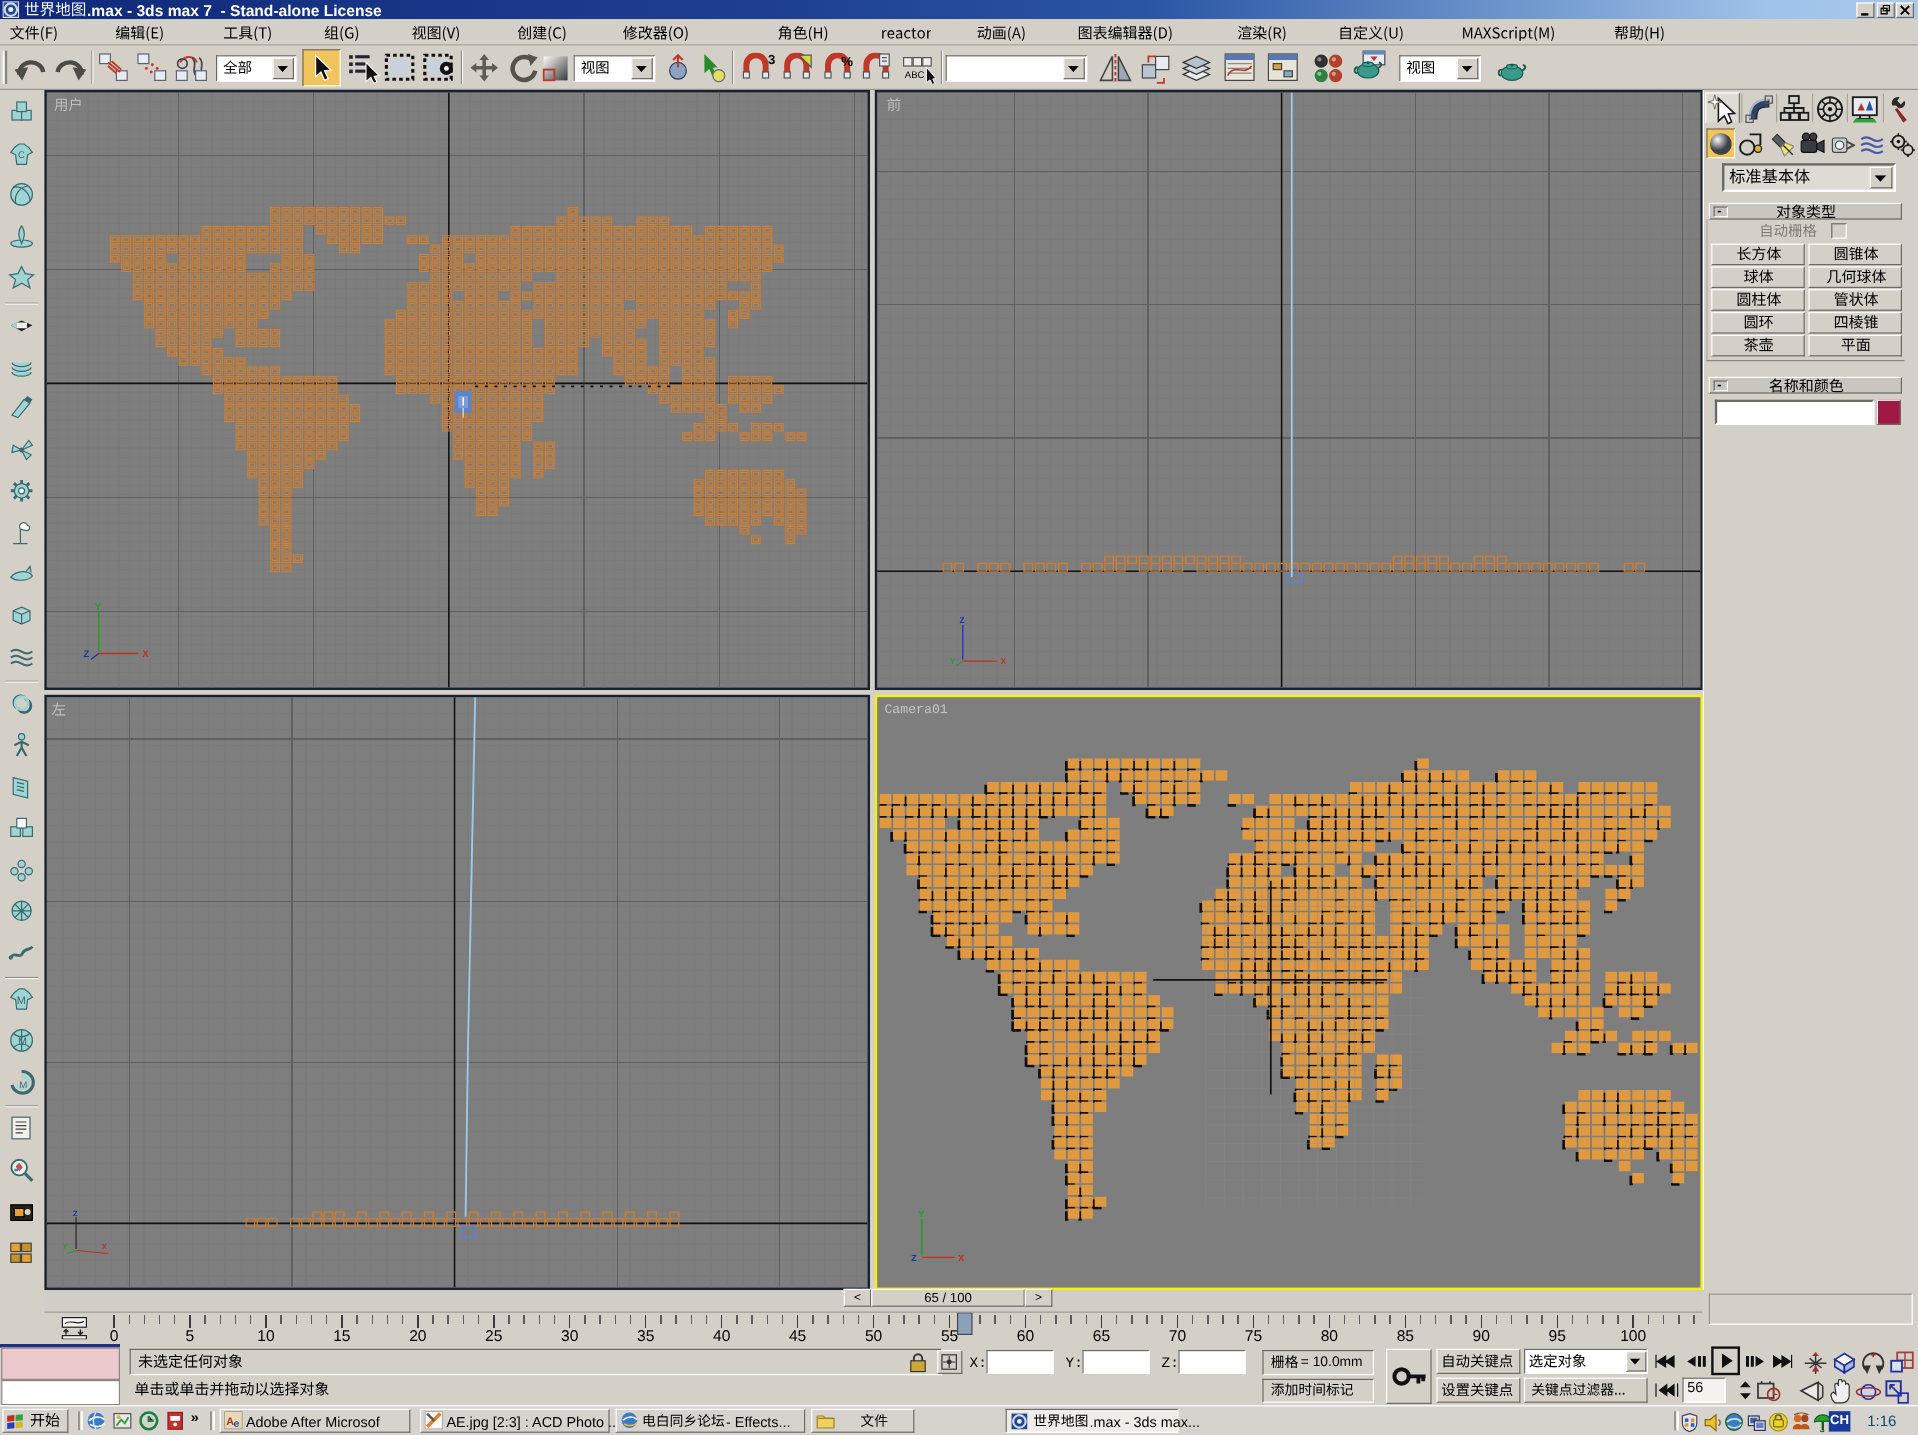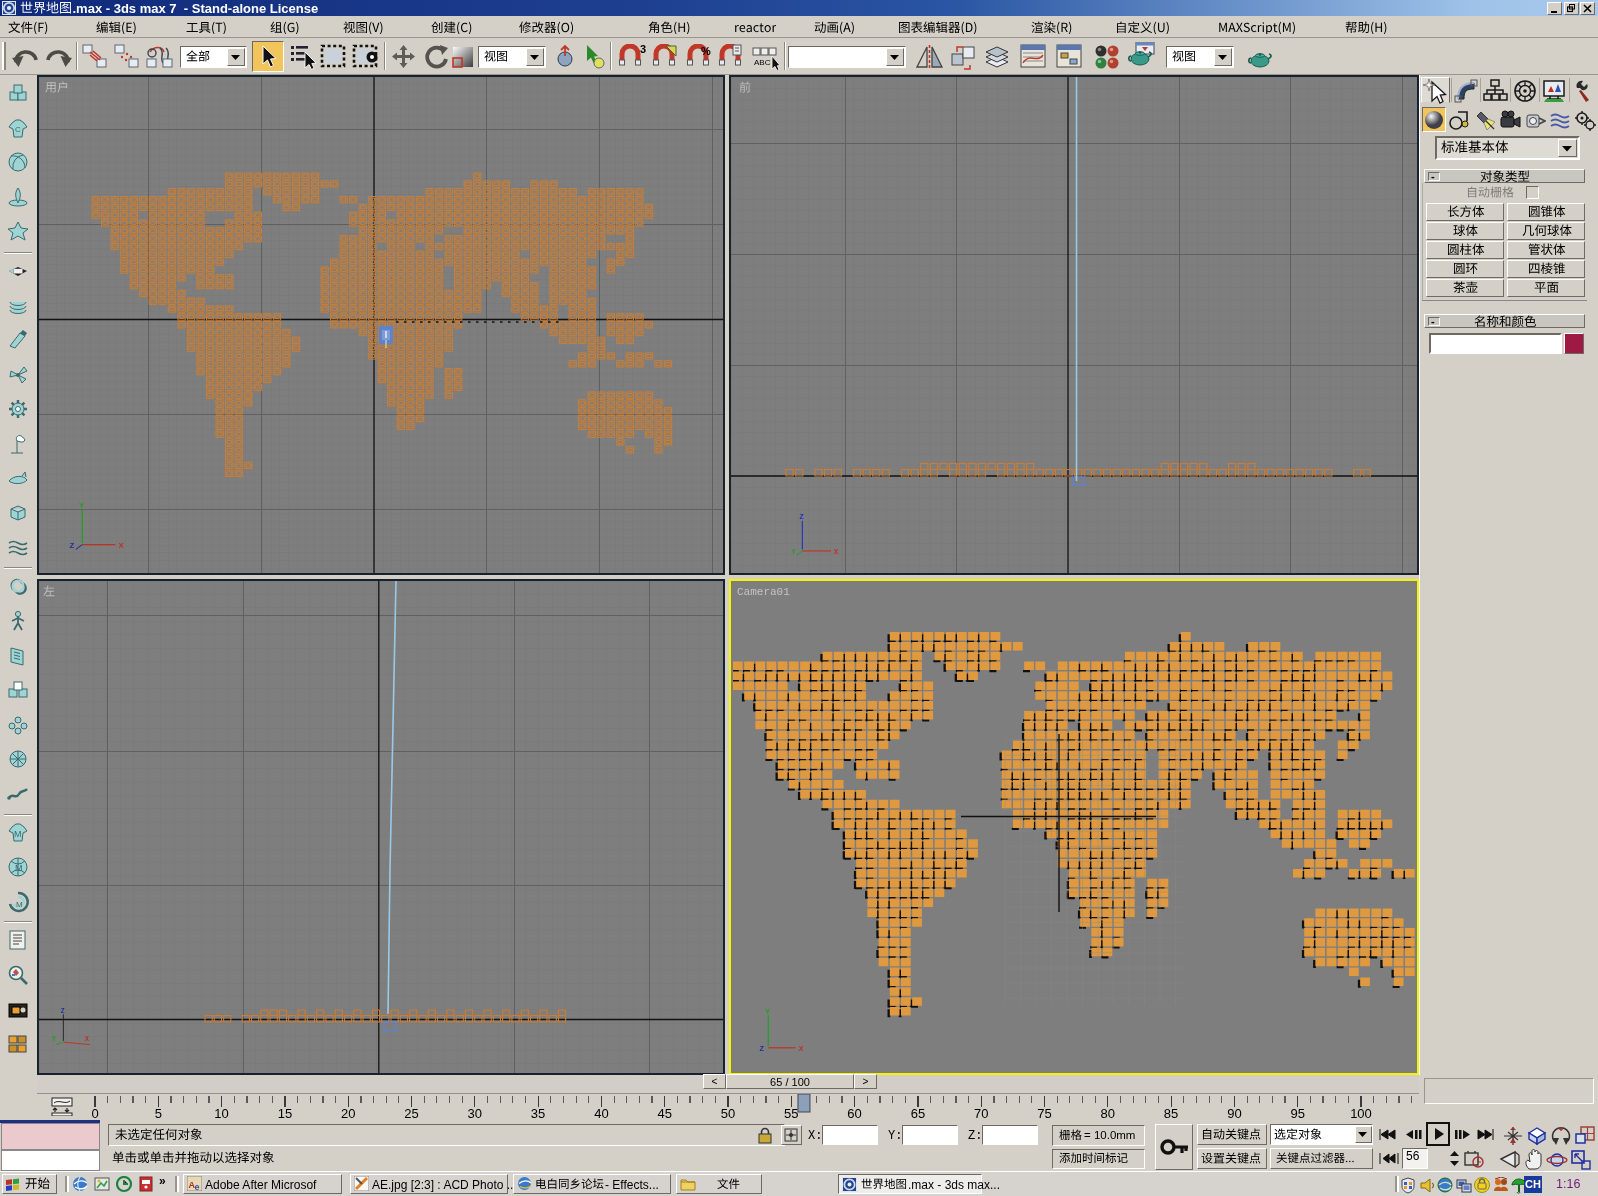--- a/index.html
+++ b/index.html
@@ -1024,21 +1024,21 @@
     <path d="M3 3 H5.5 V12 H3 Z M7 3 H9.5 V12 H7 Z M11 3 L18 7.5 L11 12 Z" fill="#111"></path>
   </svg>
 <div style="position:absolute;left:1475px;top:1124px;width:24px;height:21px;background:#d4d0c8;"></div>
 <svg class="abs" style="left:1475px;top:1127px" width="24" height="15" viewBox="0 0 24 15">
     <path d="M3 3 L10 7.5 L3 12 Z M10 3 L17 7.5 L10 12 Z M18 2 V13" fill="#111" stroke="#111"></path>
   </svg>
 <div style="position:absolute;left:1378px;top:1148px;width:22px;height:21px;background:#d4d0c8;"></div>
 <svg class="abs" style="left:1378px;top:1151px" width="22" height="15" viewBox="0 0 22 15">
     <path d="M2 2 V13 M20 2 V13 M5 7.5 L11 3 V12 Z M11 7.5 L17 3 V12 Z" fill="#111" stroke="#111"></path>
   </svg>
-<div style="position:absolute;left:1402px;top:1148px;width:26px;height:21px;border:1px solid;border-color:#6e6a63 #fff #fff #6e6a63;background:#f4f2ee;font-size:12px;padding-left:3px;color:#000;">56</div>
+<div style="position:absolute;left:1402px;top:1148px;width:36px;height:21px;border:1px solid;border-color:#6e6a63 #fff #fff #6e6a63;background:#f4f2ee;font-size:12px;padding-left:3px;color:#000;">56</div>
 <div style="position:absolute;left:1449px;top:1148px;width:11px;height:21px;background:#d4d0c8;"></div>
 <svg class="abs" style="left:1449px;top:1150px" width="11" height="17" viewBox="0 0 11 17">
     <path d="M5.5 1 L10 6 H1 Z" fill="#111"></path>
     <path d="M5.5 16 L1 11 H10 Z" fill="#111"></path>
   </svg>
 <svg class="abs" style="left:1464px;top:1150px" width="22" height="18" viewBox="0 0 22 18">
     <rect x="1" y="3" width="13" height="12" fill="none" stroke="#333" stroke-width="1.4"></rect>
     <path d="M4 3 V1 M11 3 V1" stroke="#333" stroke-width="1.4"></path>
     <circle cx="14" cy="12" r="5" fill="none" stroke="#a03030" stroke-width="1.4"></circle>
     <path d="M14 9 V12 H17" stroke="#a03030" stroke-width="1.2" fill="none"></path>
@@ -1216,21 +1216,21 @@
     <circle cx="11" cy="5" r="3" fill="#a04818"></circle>
     <path d="M1 14 C1 9 7 9 8 11 C9 9 15 9 15 14 Z" fill="#c05818"></path>
     <path d="M2 2 L8 0 L14 2" stroke="#803808" fill="none"></path>
   </svg>
 <svg class="abs" style="left:1511px;top:1177px" width="16" height="17" viewBox="0 0 16 17">
     <path d="M8 2 C12 2 15 5 15 8 C12 7 10 7 8 8 C6 7 4 7 1 8 C1 5 4 2 8 2 Z" fill="#28a030" stroke="#186020"></path>
     <rect x="7" y="8" width="2" height="7" fill="#186020"></rect>
     <path d="M9 15 C9 16.5 6 16.5 6 15" stroke="#186020" fill="none"></path>
   </svg>
 <div style="position:absolute;left:1524px;top:1176px;width:18px;height:17px;background:#1a3a9a;color:#fff;font-size:11px;font-weight:bold;text-align:center;line-height:17px;">CH</div>
-<div class="t" style="left:1556px;top:1177px;font-size:12.5px;color:#701a75">1:16</div>
+<div class="t" style="left:1556px;top:1177px;font-size:12.5px;color:#0c4a6e">1:16</div>
 <svg width="0" height="0" style="position:absolute">
     <defs>
       <path id="g4e16" transform="scale(1,-1)" d="M457 835V590H275V813H197V590H51V517H197V-15H922V58H275V517H457V200H801V517H950V590H801V824H723V590H532V835ZM723 517V269H532V517Z"></path>
       <path id="g754c" transform="scale(1,-1)" d="M311 271V212C311 137 294 40 118 -26C134 -40 159 -67 169 -86C364 -8 388 114 388 210V271ZM231 578H461V469H231ZM536 578H768V469H536ZM231 744H461V637H231ZM536 744H768V637H536ZM629 271V-78H706V269C769 226 840 191 911 169C922 188 945 217 962 233C843 264 723 328 646 406H845V808H157V406H357C280 327 160 260 45 227C62 211 84 184 95 164C227 211 366 301 449 406H559C597 356 647 310 703 271Z"></path>
       <path id="g5730" transform="scale(1,-1)" d="M429 747V473L321 428L349 361L429 395V79C429 -30 462 -57 577 -57C603 -57 796 -57 824 -57C928 -57 953 -13 964 125C944 128 914 140 897 153C890 38 880 11 821 11C781 11 613 11 580 11C513 11 501 22 501 77V426L635 483V143H706V513L846 573C846 412 844 301 839 277C834 254 825 250 809 250C799 250 766 250 742 252C751 235 757 206 760 186C788 186 828 186 854 194C884 201 903 219 909 260C916 299 918 449 918 637L922 651L869 671L855 660L840 646L706 590V840H635V560L501 504V747ZM33 154 63 79C151 118 265 169 372 219L355 286L241 238V528H359V599H241V828H170V599H42V528H170V208C118 187 71 168 33 154Z"></path>
       <path id="g56fe" transform="scale(1,-1)" d="M375 279C455 262 557 227 613 199L644 250C588 276 487 309 407 325ZM275 152C413 135 586 95 682 61L715 117C618 149 445 188 310 203ZM84 796V-80H156V-38H842V-80H917V796ZM156 29V728H842V29ZM414 708C364 626 278 548 192 497C208 487 234 464 245 452C275 472 306 496 337 523C367 491 404 461 444 434C359 394 263 364 174 346C187 332 203 303 210 285C308 308 413 345 508 396C591 351 686 317 781 296C790 314 809 340 823 353C735 369 647 396 569 432C644 481 707 538 749 606L706 631L695 628H436C451 647 465 666 477 686ZM378 563 385 570H644C608 531 560 496 506 465C455 494 411 527 378 563Z"></path>
       <path id="g6587" transform="scale(1,-1)" d="M423 823C453 774 485 707 497 666L580 693C566 734 531 799 501 847ZM50 664V590H206C265 438 344 307 447 200C337 108 202 40 36 -7C51 -25 75 -60 83 -78C250 -24 389 48 502 146C615 46 751 -28 915 -73C928 -52 950 -20 967 -4C807 36 671 107 560 201C661 304 738 432 796 590H954V664ZM504 253C410 348 336 462 284 590H711C661 455 592 344 504 253Z"></path>
       <path id="g4ef6" transform="scale(1,-1)" d="M317 341V268H604V-80H679V268H953V341H679V562H909V635H679V828H604V635H470C483 680 494 728 504 775L432 790C409 659 367 530 309 447C327 438 359 420 373 409C400 451 425 504 446 562H604V341ZM268 836C214 685 126 535 32 437C45 420 67 381 75 363C107 397 137 437 167 480V-78H239V597C277 667 311 741 339 815Z"></path>
       <path id="g0028" transform="scale(1,-1)" d="M239 -196 295 -171C209 -29 168 141 168 311C168 480 209 649 295 792L239 818C147 668 92 507 92 311C92 114 147 -47 239 -196Z"></path>
       <path id="g0046" transform="scale(1,-1)" d="M101 0H193V329H473V407H193V655H523V733H101Z"></path>

